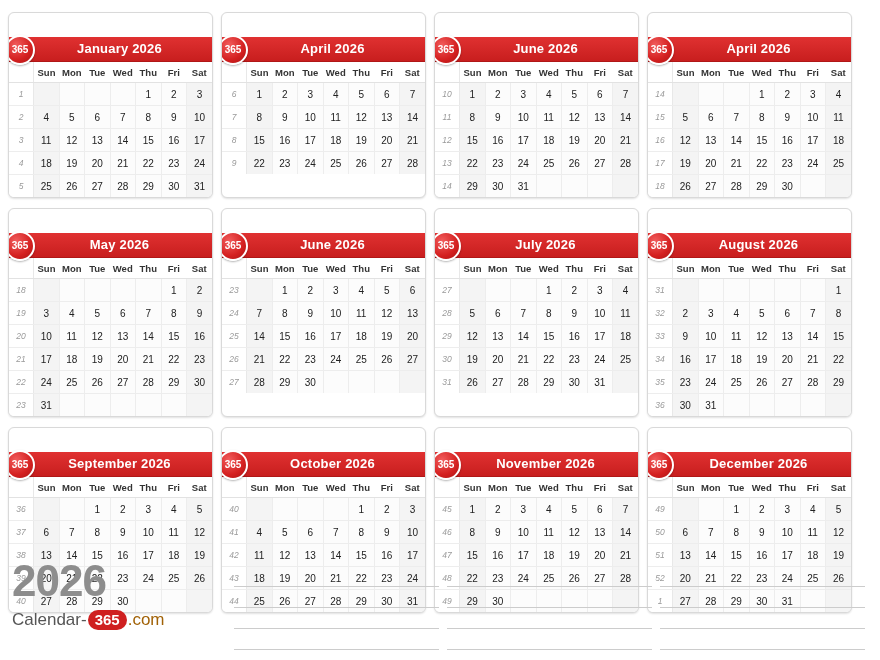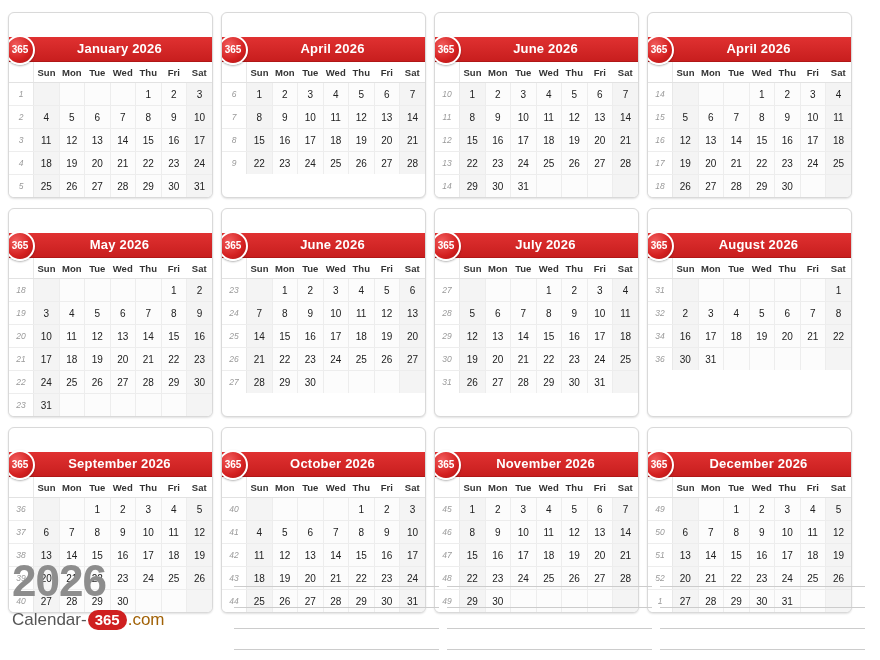--- a/index.html
+++ b/index.html
@@ -710,28 +710,48 @@
               <td class="wk">32</td>
               <td class="sun">2</td>
               <td>3</td>
               <td>4</td>
               <td>5</td>
               <td>6</td>
               <td>7</td>
               <td class="sat">8</td>
             </tr>
             <tr>
+              <td class="wk">33</td>
+              <td class="sun">9</td>
+              <td>10</td>
+              <td>11</td>
+              <td>12</td>
+              <td>13</td>
+              <td>14</td>
+              <td class="sat">15</td>
+            </tr>
+            <tr>
               <td class="wk">34</td>
               <td class="sun">16</td>
               <td>17</td>
               <td>18</td>
               <td>19</td>
               <td>20</td>
               <td>21</td>
               <td class="sat">22</td>
+            </tr>
+            <tr>
+              <td class="wk">35</td>
+              <td class="sun">23</td>
+              <td>24</td>
+              <td>25</td>
+              <td>26</td>
+              <td>27</td>
+              <td>28</td>
+              <td class="sat">29</td>
             </tr>
             <tr>
               <td class="wk">36</td>
               <td class="sun">30</td>
               <td>31</td>
               <td></td>
               <td></td>
               <td></td>
               <td></td>
               <td class="sat"></td>

